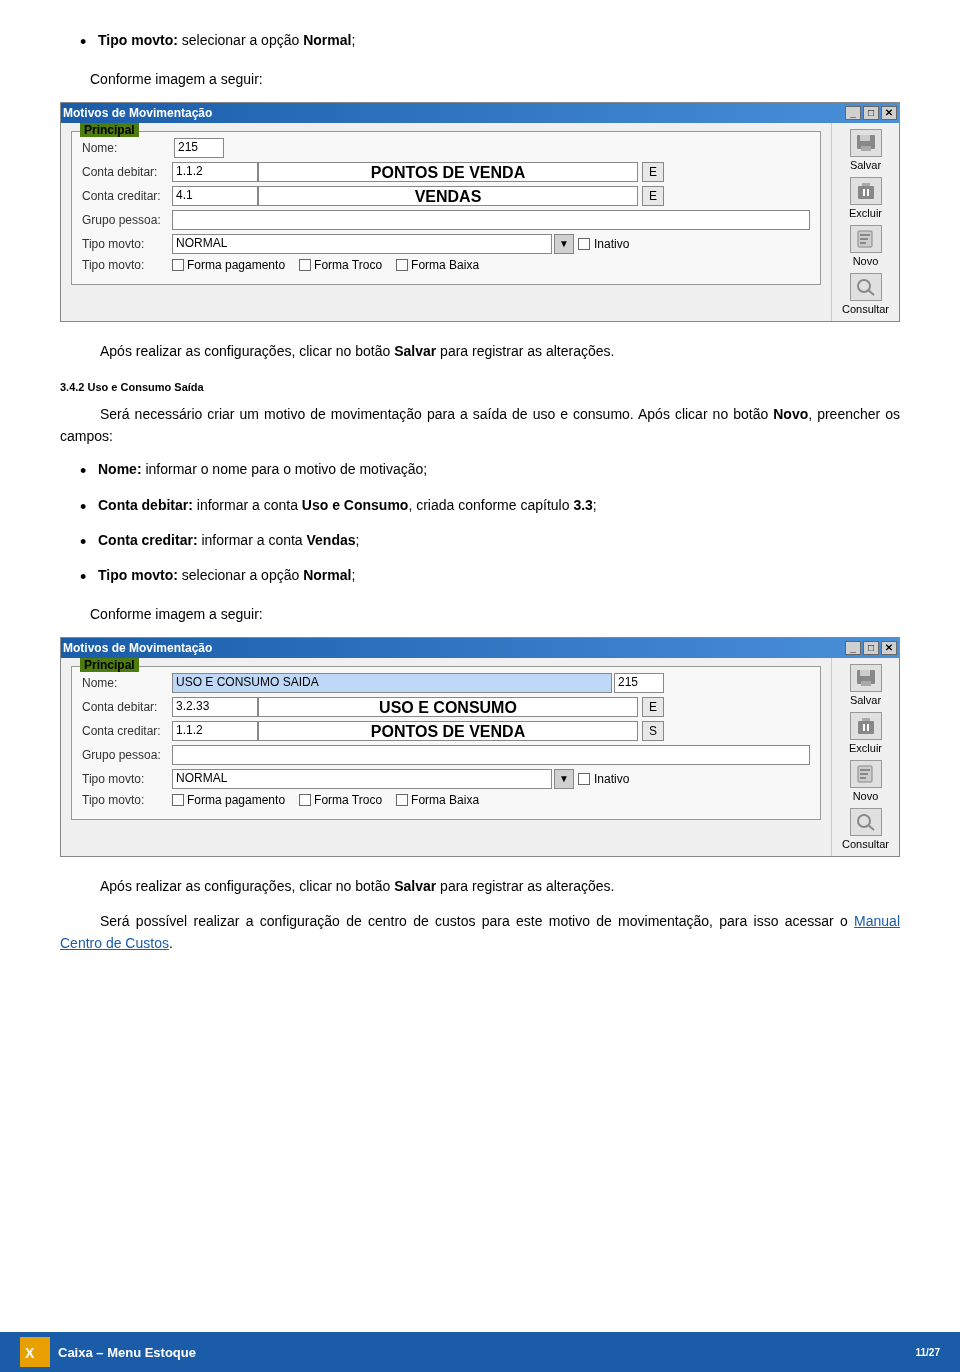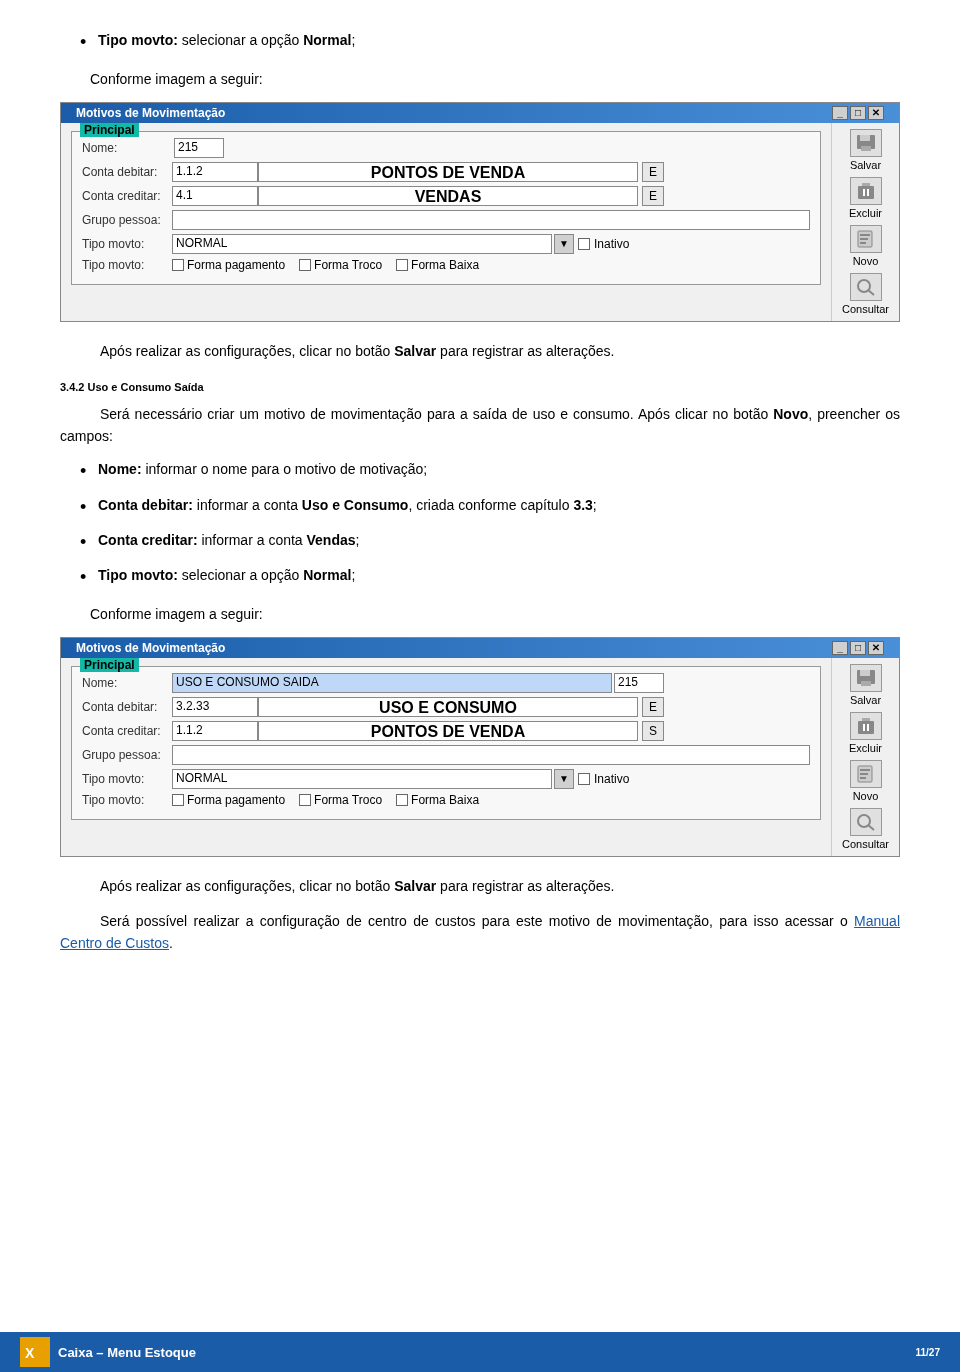--- a/index.html
+++ b/index.html
@@ -64,21 +64,21 @@
       margin: 12px 0 18px 0;
       background: #f0f0f0;
       position: relative;
     }
 
     .window-titlebar {
       background: linear-gradient(to right, #1a5ca8, #4a90d9);
       color: white;
       font-size: 12px;
       font-weight: bold;
-      padding: 3px 15px;
+      padding: 3px 2px;
       display: flex;
       justify-content: space-between;
       align-items: center;
       gap: 7px;
     }
 
     .window-controls {
       display: flex;
       gap: 2px;
       font-size: 11px;
@@ -122,21 +122,21 @@
       background: #f8f8f8;
       padding: 6px 10px 8px 10px;
       margin-bottom: 6px;
       position: relative;
     }
 
     .group-box-title {
       position: absolute;
       top: -9px;
       left: 8px;
-      background: #14b8a6;
+      background: #4d7c0f;
       padding: 0 4px;
       font-size: 12px;
       font-weight: bold;
       text-align: center;
     }
 
     .form-row {
       display: flex;
       align-items: center;
       margin-bottom: 4px;

